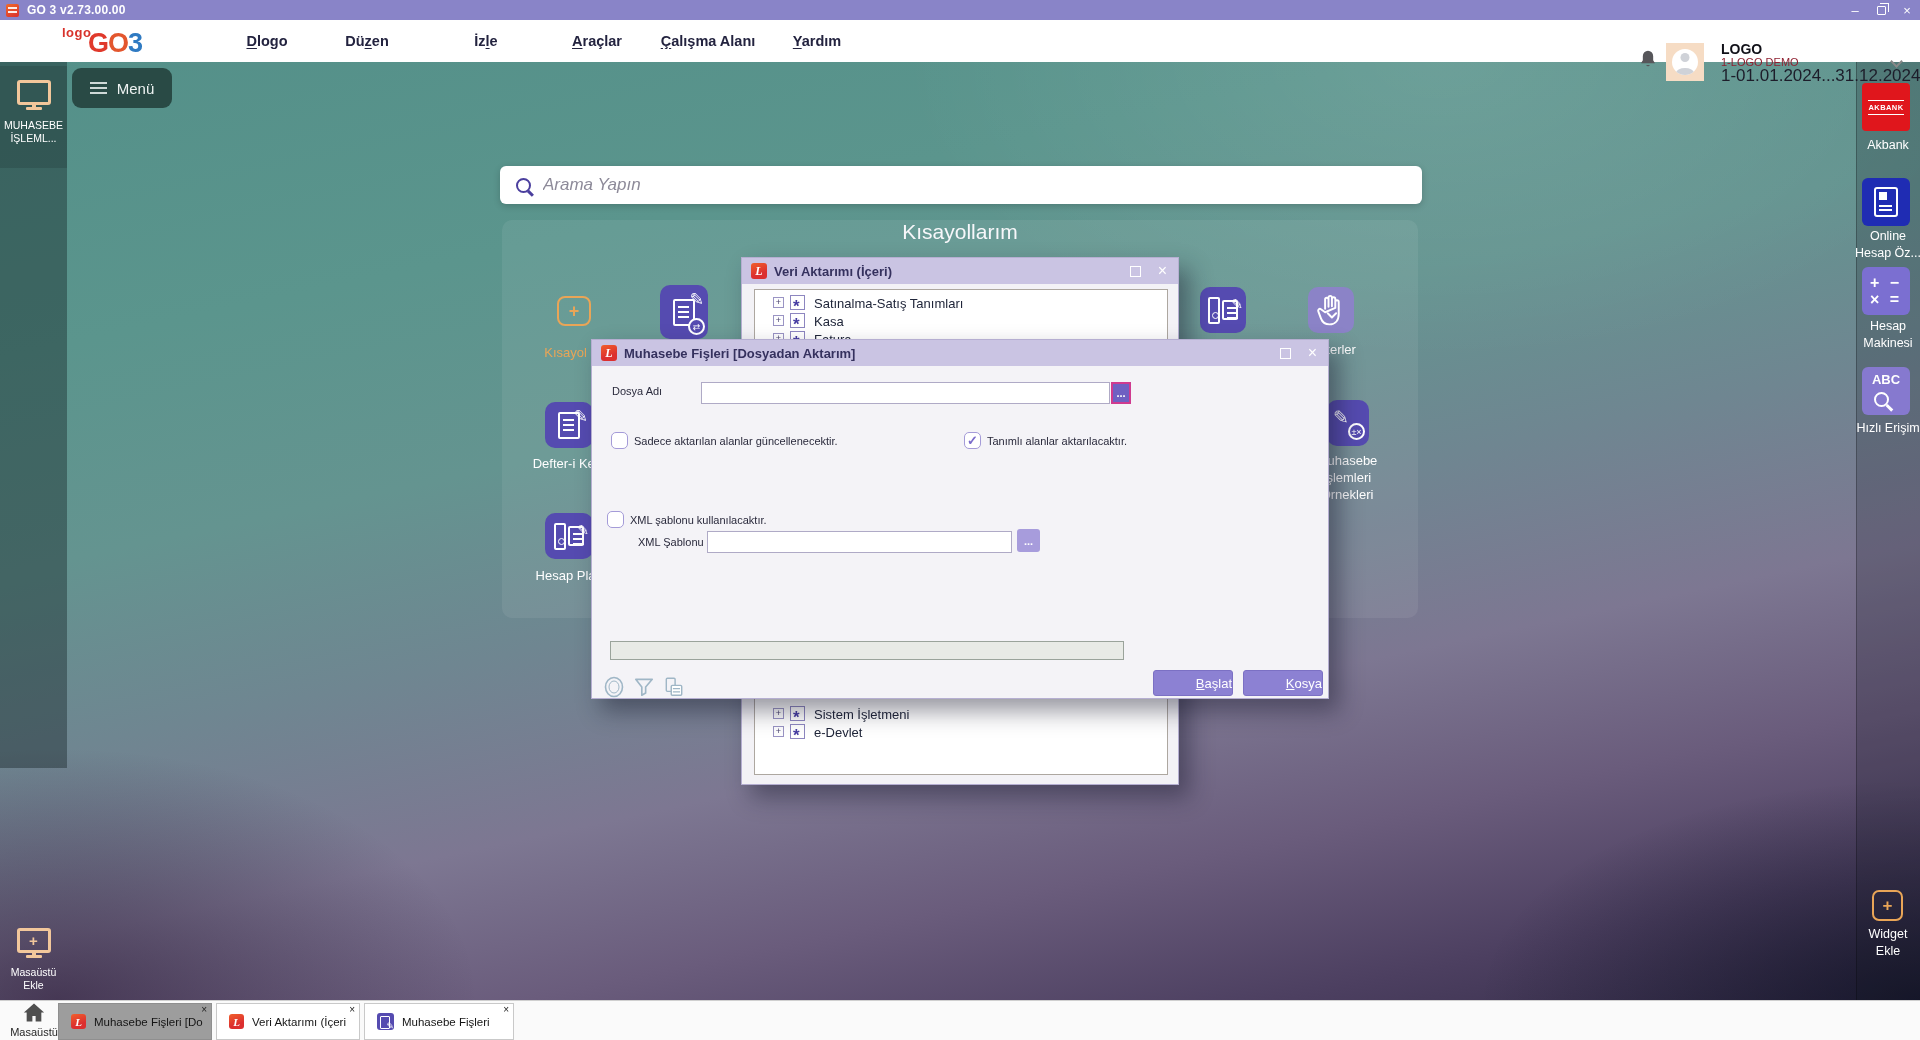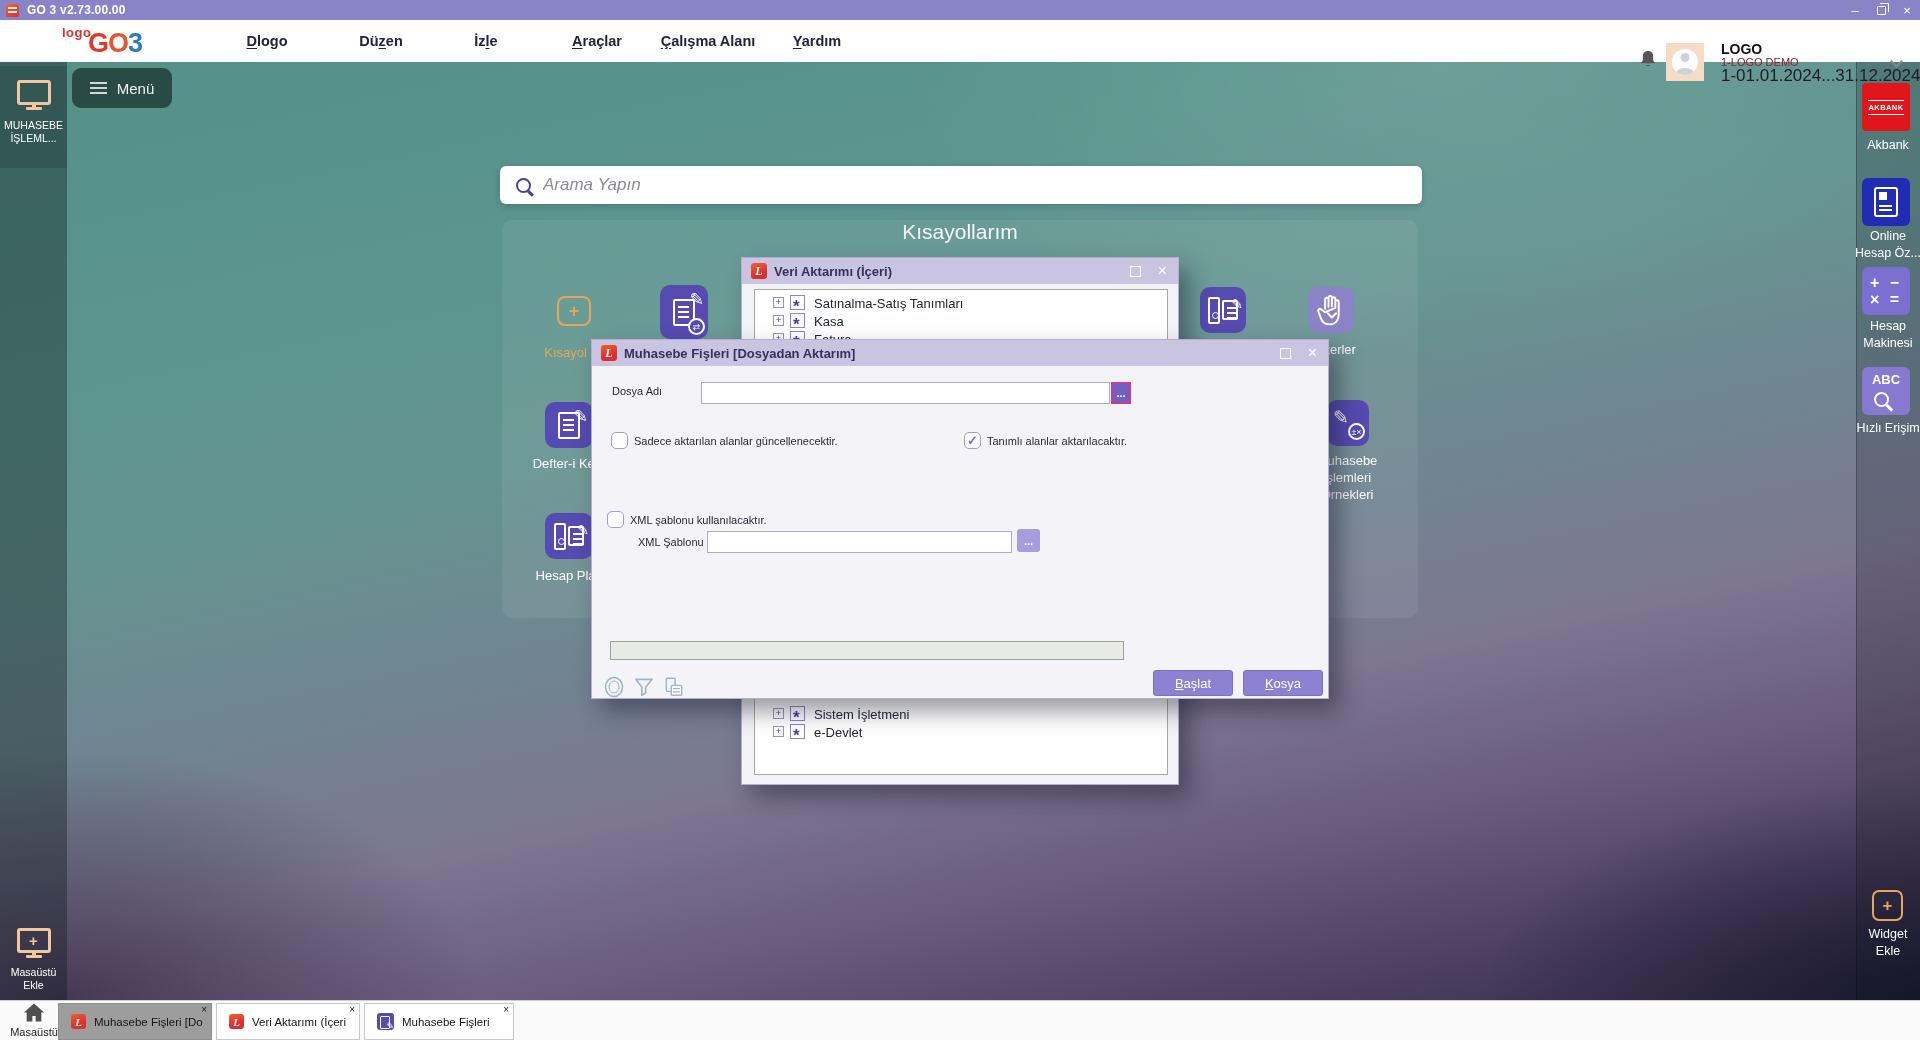--- a/index.html
+++ b/index.html
@@ -42,21 +42,21 @@
  radial-gradient(900px 500px at 75% 0%,rgba(255,255,255,.10),transparent 60%),
  radial-gradient(700px 420px at 3% 100%,rgba(30,12,40,.55),transparent 60%),
  radial-gradient(800px 400px at 100% 100%,rgba(5,10,26,.62),transparent 55%),
  linear-gradient(168deg,#549089 0%,#5b958d 22%,#649490 38%,#6f8691 52%,#7d7792 66%,#6a5c7c 78%,#4c3f60 90%,#342c48 100%)}
 .facet{position:absolute;pointer-events:none}
 .f1{left:0;top:62px;width:520px;height:520px;background:rgba(255,255,255,.045);clip-path:polygon(0 0,100% 35%,0 85%)}
 .f2{left:1380px;top:340px;width:540px;height:620px;background:rgba(0,0,0,.05);clip-path:polygon(100% 0,0 50%,100% 100%)}
 .f3{left:600px;top:620px;width:800px;height:380px;background:rgba(255,255,255,.03);clip-path:polygon(0 100%,50% 0,100% 100%)}
 
 
-.lsidebar{position:absolute;left:0;top:62px;width:67px;height:938px;background:rgba(14,26,30,.38);z-index:3}
+.lsidebar{position:absolute;left:0;top:62px;width:67px;height:706px;background:rgba(14,26,30,.38);z-index:3}
 .module{position:absolute;left:0;top:4px;width:67px;height:102px;background:rgba(0,0,0,.12);text-align:center;cursor:pointer}
 .mon{width:34px;height:25px;border:3px solid #f2c79b;border-radius:3px;margin:14px auto 0;position:relative}
 .mon::before{content:"";position:absolute;left:50%;bottom:-5px;transform:translateX(-50%);width:4px;height:3px;background:#f2c79b}
 .mon::after{content:"";position:absolute;left:50%;bottom:-8px;transform:translateX(-50%);width:16px;height:3px;background:#f2c79b;border-radius:1px}
 .mon .plus{position:absolute;inset:0;display:flex;align-items:center;justify-content:center;color:#f2c79b;font-weight:bold;font-size:15px}
 .module-label{margin-top:14px;font-size:10.5px;color:#fff;line-height:13px;word-break:break-all;padding:0 2px}
 .desktop-add{position:absolute;left:0;top:852px;width:67px;text-align:center;cursor:pointer}
 .da-label{margin-top:13px;font-size:10.5px;color:#fff;line-height:13px}
 
 
@@ -101,21 +101,21 @@
 .tlabel{position:absolute;left:59px;top:1px;font-size:13px;color:#20263a;white-space:nowrap}
 .dlg-front{left:591px;top:339px;width:738px;height:360px;background:#f4f3f7;z-index:6}
 .fd-label{position:absolute;font-size:11px;color:#2a2a3c;white-space:nowrap}
 .fd-input{position:absolute;background:#fff;border:1px solid #afaac6;height:22px;font-size:13px;padding:0 4px;font-family:inherit;outline:none}
 .fd-browse{position:absolute;left:519px;top:42px;width:20px;height:22px;background:#6f60c2;border:2px solid var(--focus_pink,#cf3a8f);color:#fff;font-size:11px;font-weight:bold;display:flex;align-items:center;justify-content:center;cursor:pointer}
 .fd-browse2{position:absolute;left:425px;top:189px;width:23px;height:23px;background:#a79cdc;border:none;border-radius:3px;color:#fff;font-size:11px;font-weight:bold;display:flex;align-items:center;justify-content:center;cursor:pointer}
 .cb{position:absolute;width:17px;height:17px;border:1.5px solid #a49bd8;border-radius:5px;background:#fff;cursor:pointer;display:flex;align-items:center;justify-content:center}
 .cb .chk{font-style:normal;color:#7b6ccb;font-size:13px;font-weight:bold;line-height:1}
 .progress{position:absolute;left:18px;top:301px;width:514px;height:19px;background:#e8eae6;border:1px solid #9aa39b}
 .fd-tool{position:absolute;top:336px;width:22px;height:22px;cursor:pointer}
-.fd-btn{position:absolute;top:330px;width:80px;height:26px;background:var(--accent,#8c81d3);border:1px solid #7b70c4;border-radius:3px;color:#fff;font-size:13px;display:flex;align-items:center;justify-content:center;cursor:pointer}
+.fd-btn{position:absolute;top:330px;width:80px;height:26px;background:var(--accent,#8c81d3);border:1px solid #7b70c4;border-radius:3px;color:#fff;font-size:13px;display:flex;align-items:center;justify-content:flex-end;cursor:pointer}
 
 
 .rsidebar{position:absolute;left:1856px;top:62px;width:64px;height:938px;background:rgba(18,24,34,.22);border-left:1px solid rgba(0,0,0,.25);z-index:3}
 .rs-icon{position:absolute;left:1862px;width:48px;height:48px;border-radius:6px;display:flex;align-items:center;justify-content:center;z-index:4;cursor:pointer}
 .rs-label{position:absolute;left:1852px;width:72px;text-align:center;font-size:12.5px;color:#fff;line-height:17px;z-index:4}
 .akbank{background:#e0161c;border-radius:4px;flex-direction:column}
 .akbank-band{border-top:1.5px solid #fff;border-bottom:1.5px solid #fff;padding:2px 1px;color:#fff;font-size:7.5px;font-weight:bold;letter-spacing:.4px}
 .online{background:#1f2cb3}
 .g-card{width:24px;height:30px;border:2.5px solid #fff;border-radius:3px;position:relative}
 .g-card::before{content:"";position:absolute;left:3px;top:3px;width:8px;height:8px;background:#fff}
@@ -156,21 +156,21 @@
 </div>
 
 <div class="menubar">
   <div class="brand">
     <span class="brand-word">logo</span>
     <span class="brand-letter bl-g">G</span>
     <span class="brand-letter bl-o">O</span>
     <span class="brand-letter bl-3">3</span>
   </div>
   <span class="menu-item" style="left:267px"><span class="u">D</span><span>logo</span></span>
-  <span class="menu-item" style="left:381px"><span>Dü</span><span class="u">z</span><span>en</span></span>
+  <span class="menu-item" style="left:367px"><span>Dü</span><span class="u">z</span><span>en</span></span>
   <span class="menu-item" style="left:486px"><span>İz</span><span class="u">l</span><span>e</span></span>
   <span class="menu-item" style="left:597px"><span class="u">A</span><span>raçlar</span></span>
   <span class="menu-item" style="left:708px"><span class="u">Ç</span><span>alışma Alanı</span></span>
   <span class="menu-item" style="left:817px"><span class="u">Y</span><span>ardım</span></span>
 
   <svg class="bell" viewBox="0 0 24 26">
       <path d="M12 2a6.2 6.2 0 0 0-6.2 6.2v5L3.6 17h16.8l-2.2-3.8v-5A6.2 6.2 0 0 0 12 2z" fill="#56565a"></path>
       <path d="M9.8 19a2.3 2.3 0 0 0 4.4 0z" fill="#56565a"></path>
     </svg>
   <div class="avatar">

